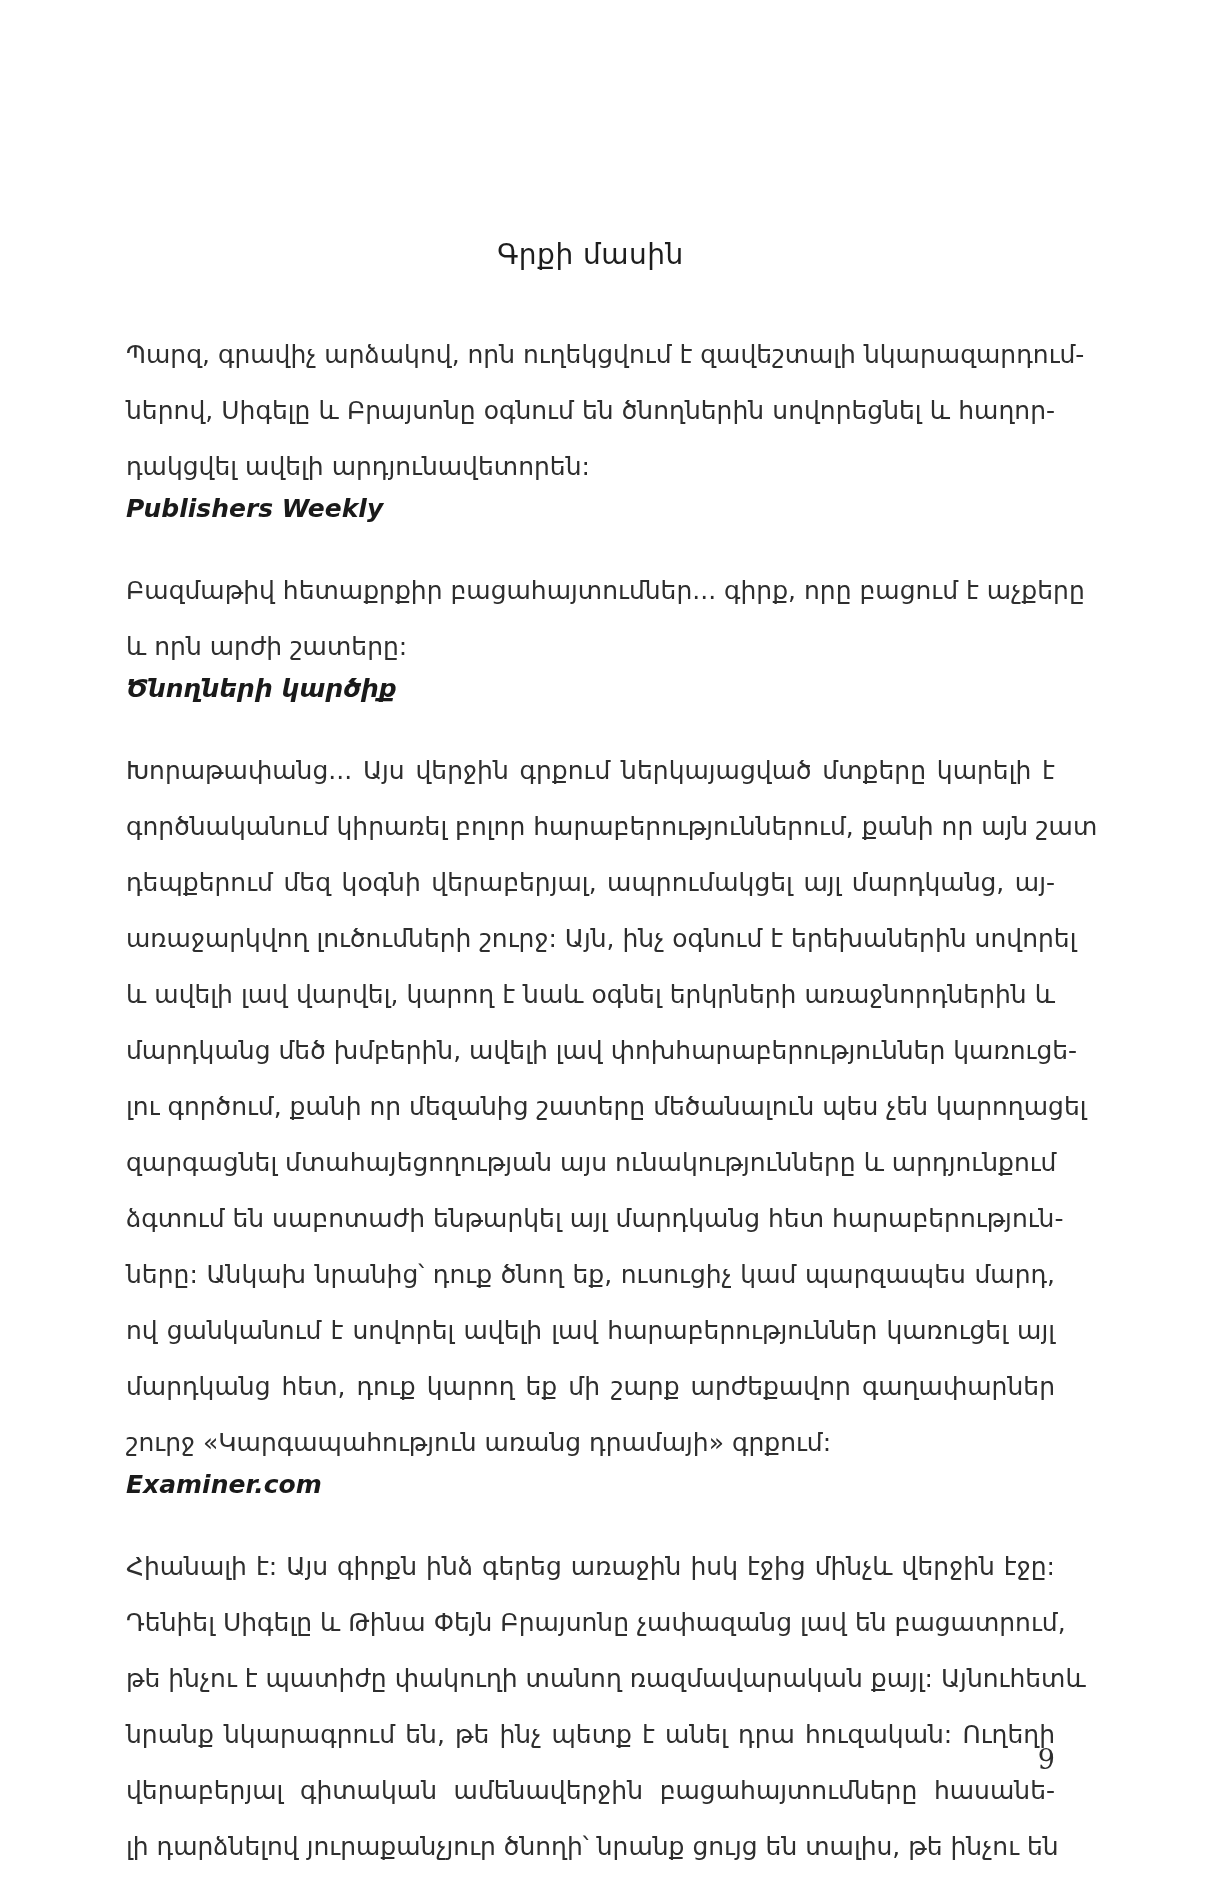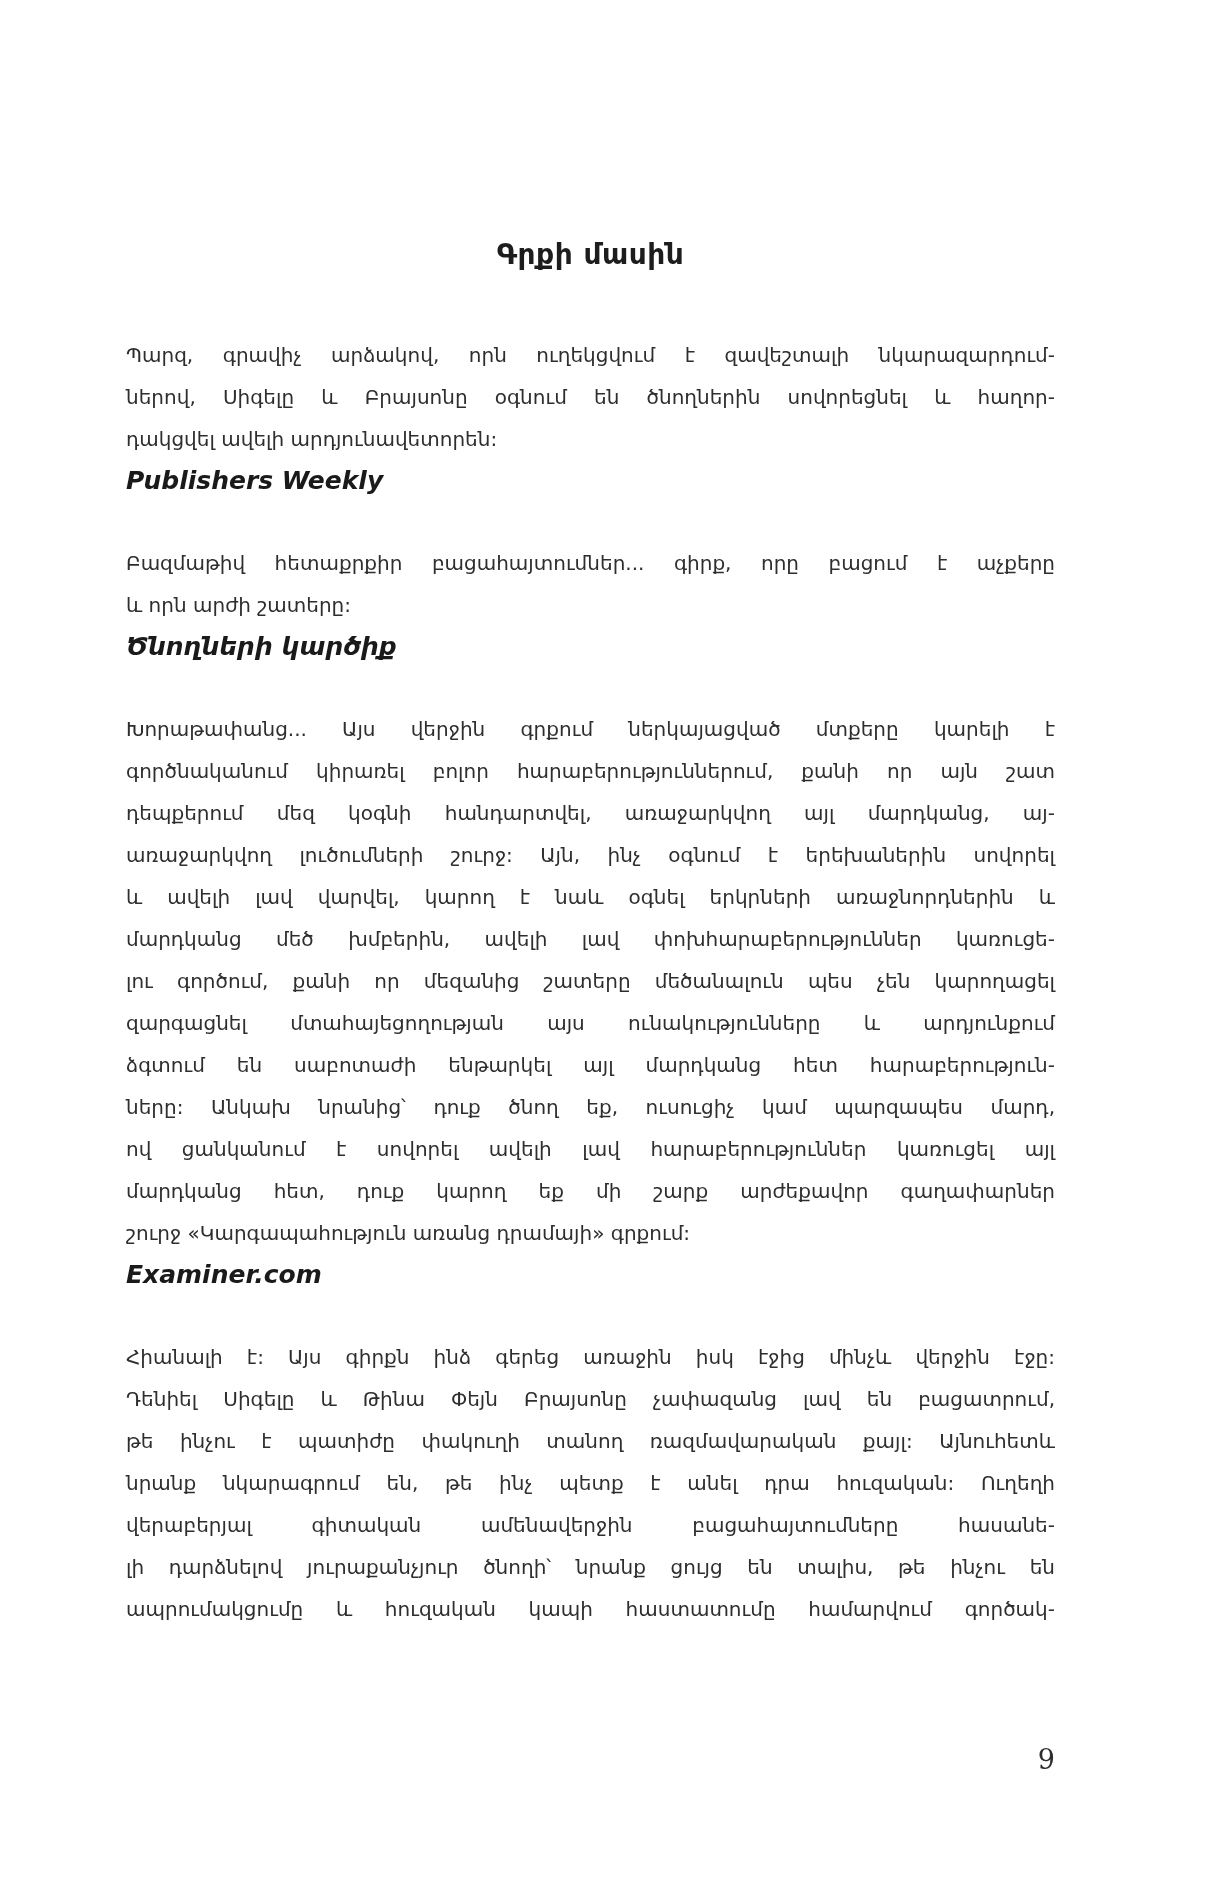--- a/index.html
+++ b/index.html
@@ -18,34 +18,35 @@
   }
   .content {
     position: absolute;
     left: 126px;
     top: 234px;
     width: 929px;
   }
   .page-title {
     margin: 0 0 58px 0;
     font-size: 28px;
-    font-weight: bold;
+    font-weight: normal;
     line-height: 42px;
     text-align: center;
     color: #1d1d1d;
     letter-spacing: 0.5px;
   }
   .review {
     margin: 0;
   }
   .line {
-    font-size: 20px;
+    font-size: 25px;
     line-height: 42px;
     white-space: nowrap;
     color: #2e2e2e;
+    margin-top: 14px;
   }
   .line.just {
     text-align: justify;
     text-align-last: justify;
   }
   .attribution {
     font-size: 25px;
     line-height: 42px;
     font-weight: bold;
     font-style: italic;
@@ -79,21 +80,21 @@
           <div class="attribution">Publishers Weekly</div>
         </div>
         <div class="review">
           <div class="line just">Բազմաթիվ հետաքրքիր բացահայտումներ... գիրք, որը բացում է աչքերը</div>
           <div class="line">և որն արժի շատերը:</div>
           <div class="attribution">Ծնողների կարծիք</div>
         </div>
         <div class="review">
           <div class="line just">Խորաթափանց... Այս վերջին գրքում ներկայացված մտքերը կարելի է</div>
           <div class="line just">գործնականում կիրառել բոլոր հարաբերություններում, քանի որ այն շատ</div>
-          <div class="line just">դեպքերում մեզ կօգնի հանդարտվել, առաջարկվող այլ մարդկանց, այ-</div>
+          <div class="line just">դեպքերում մեզ կօգնի վերաբերյալ, ապրումակցել այլ մարդկանց, այ-</div>
           <div class="line just">առաջարկվող լուծումների շուրջ: Այն, ինչ օգնում է երեխաներին սովորել</div>
           <div class="line just">և ավելի լավ վարվել, կարող է նաև օգնել երկրների առաջնորդներին և</div>
           <div class="line just">մարդկանց մեծ խմբերին, ավելի լավ փոխհարաբերություններ կառուցե-</div>
           <div class="line just">լու գործում, քանի որ մեզանից շատերը մեծանալուն պես չեն կարողացել</div>
           <div class="line just">զարգացնել մտահայեցողության այս ունակությունները և արդյունքում</div>
           <div class="line just">ձգտում են սաբոտաժի ենթարկել այլ մարդկանց հետ հարաբերություն-</div>
           <div class="line just">ները: Անկախ նրանից՝ դուք ծնող եք, ուսուցիչ կամ պարզապես մարդ,</div>
           <div class="line just">ով ցանկանում է սովորել ավելի լավ հարաբերություններ կառուցել այլ</div>
           <div class="line just">մարդկանց հետ, դուք կարող եք մի շարք արժեքավոր գաղափարներ</div>
           <div class="line">շուրջ «Կարգապահություն առանց դրամայի» գրքում:</div>

